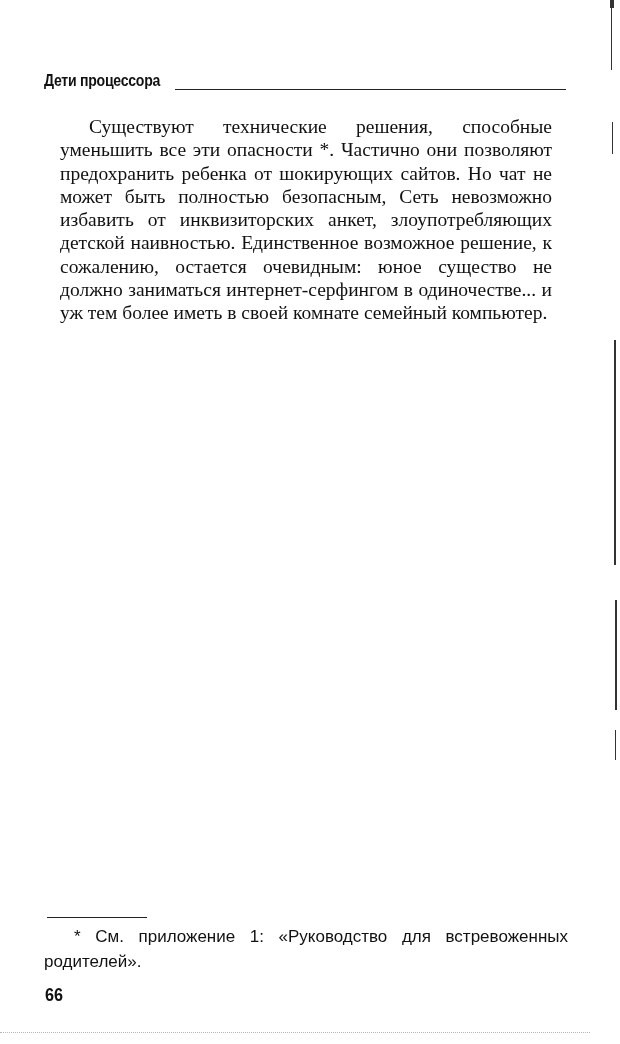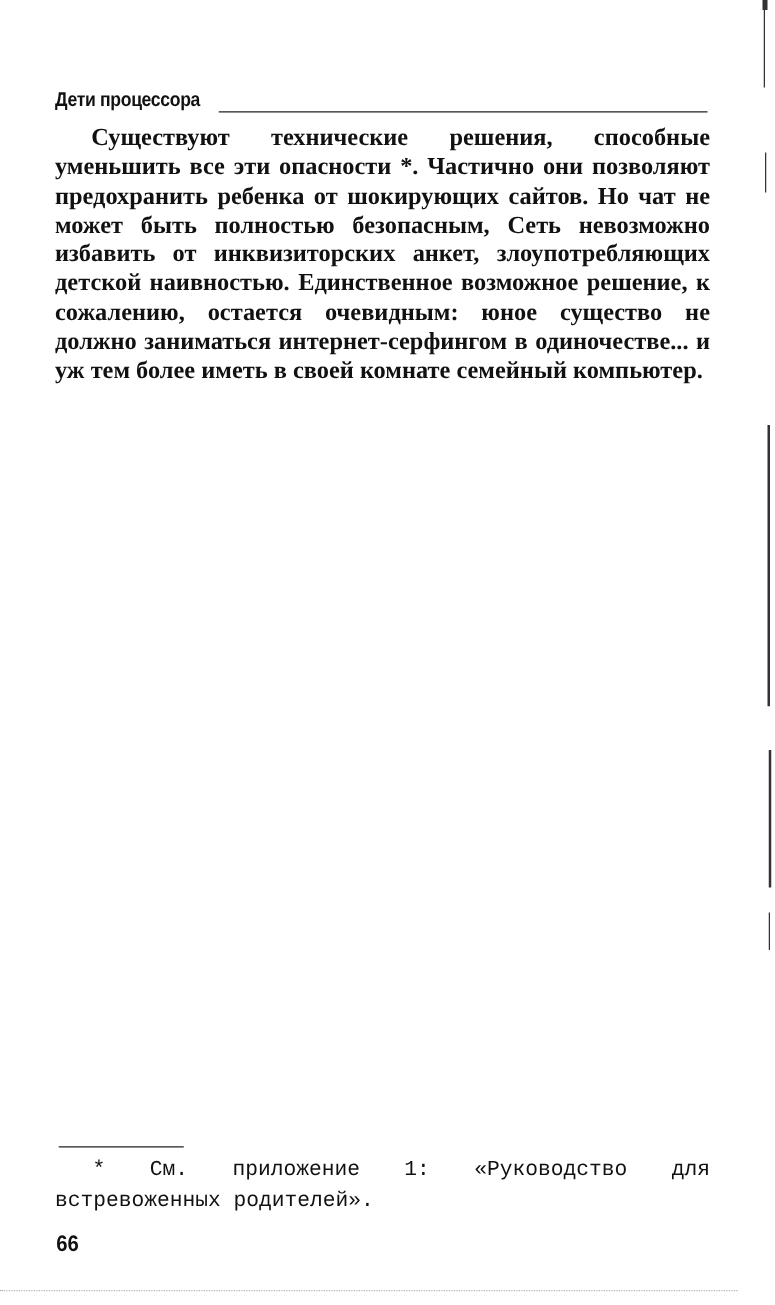--- a/index.html
+++ b/index.html
@@ -1,23 +1,23 @@
 <!DOCTYPE html>
 <html><head>
   <meta charset="utf-8">
   <style>
     html, body { margin: 0; padding: 0; background: #ffffff; }
     body { width: 620px; height: 1044px; position: relative; overflow: hidden; color: #111; }
     .header { position: absolute; left: 44px; top: 72px; width: 522px; height: 22px; }
     .header-title { position: absolute; left: 0; top: 0; font-family: "Liberation Sans", sans-serif; font-weight: bold; font-size: 16px; letter-spacing: -0.3px; transform: scaleX(0.88); transform-origin: left; }
     .header-rule { position: absolute; left: 131px; right: 0; top: 17px; border-top: 1.5px solid #222; }
     .body-text { position: absolute; left: 44px; top: 99px; width: 524px; font-family: "Liberation Serif", serif; font-size: 19.5px; line-height: 23.3px; text-align: justify; }
-    .body-text p { margin: 0; text-indent: 29px; font-weight: bold; }
+    .body-text p { margin: 16px; text-indent: 29px; }
     .fn-rule { position: absolute; left: 47px; top: 917px; width: 100px; border-top: 1.5px solid #222; }
-    .footnote { position: absolute; left: 44px; top: 924px; width: 524px; font-family: Liberation Mono, monospace; font-size: 17px; line-height: 25px; text-align: justify; }
+    .footnote { position: absolute; left: 44px; top: 924px; width: 524px; font-family: Liberation Sans, sans-serif; font-size: 17px; line-height: 25px; text-align: justify; }
     .footnote p { margin: 0; text-indent: 30px; }
     .page-number { position: absolute; left: 45px; top: 985px; font-family: "Liberation Sans", sans-serif; font-weight: bold; font-size: 18px; transform: scaleX(0.9); transform-origin: left; }
     .edge-mark { position: absolute; background: #333; }
     .bottom-noise { position: absolute; left: 0; right: 30px; top: 1032px; height: 3px; border-top: 1px dotted #999; opacity: 0.7; }
   </style>
 </head>
 <body>
 
 <div class="header">
   <span class="header-title">Дети процессора</span>

